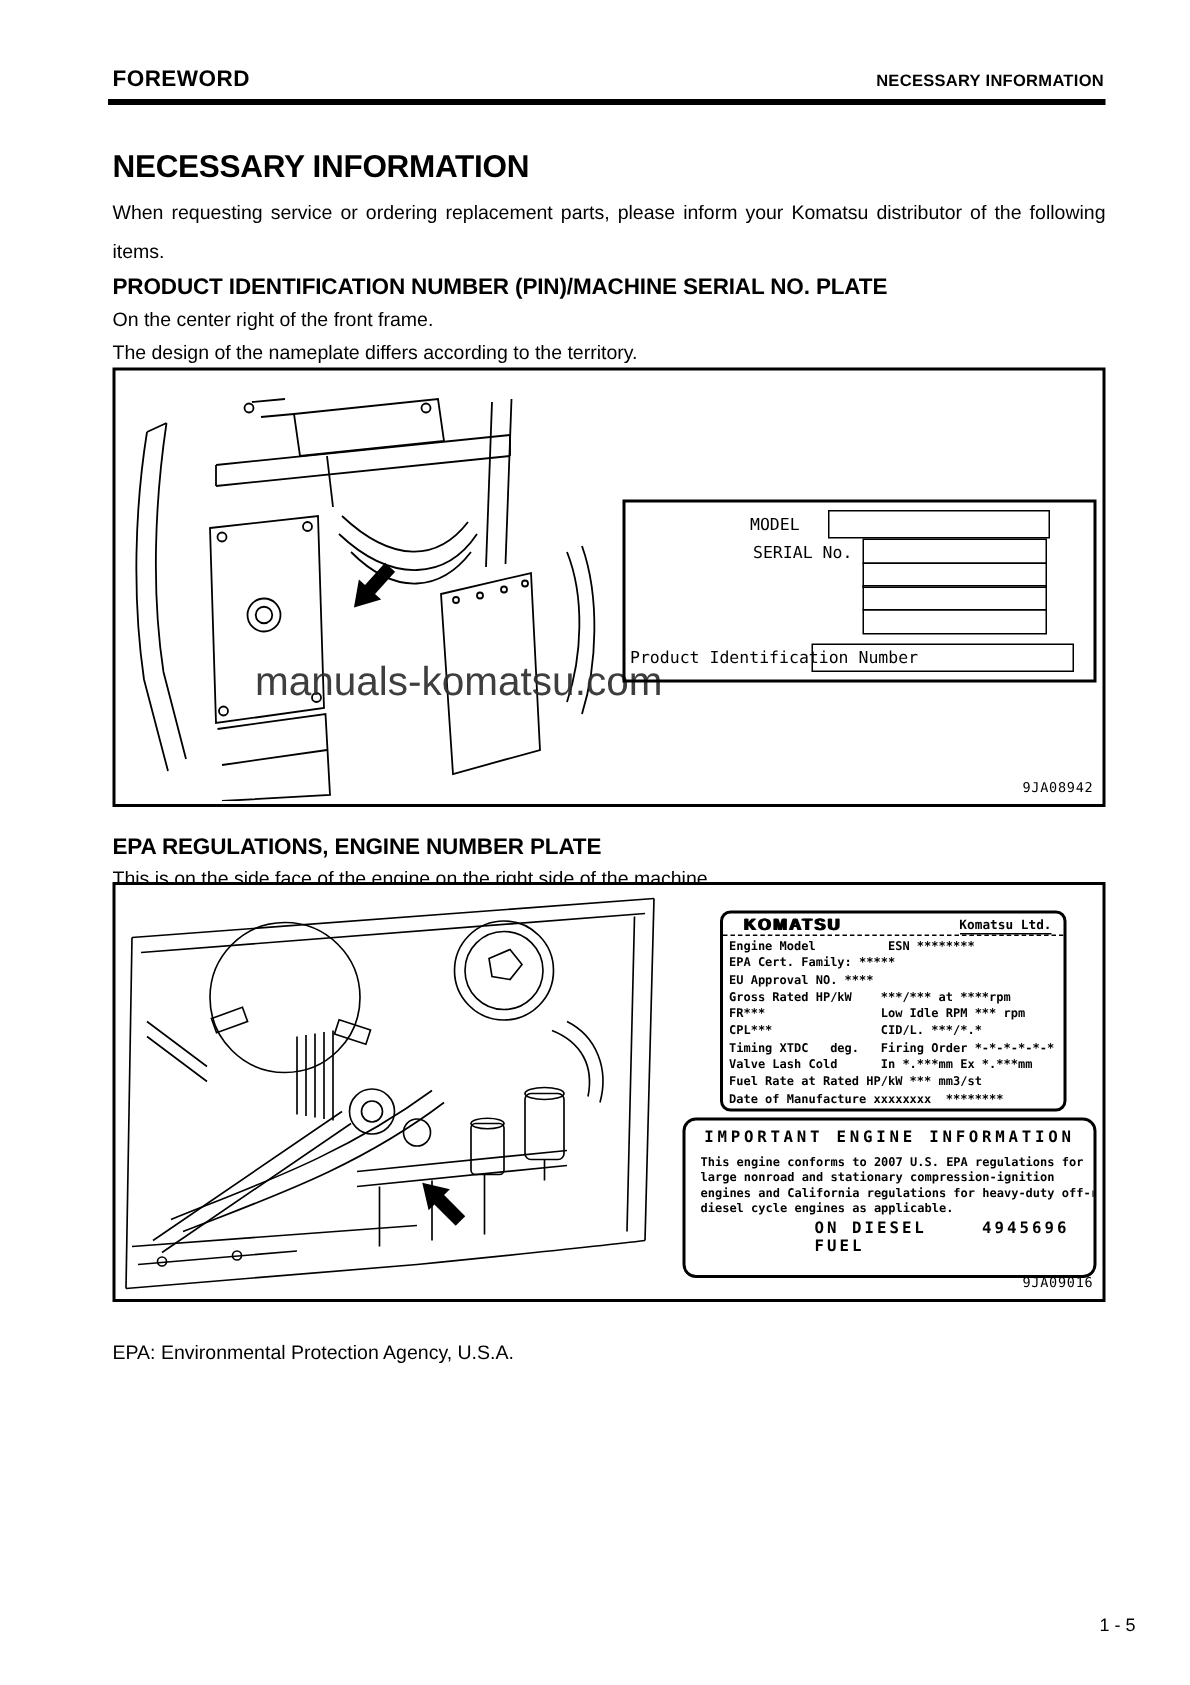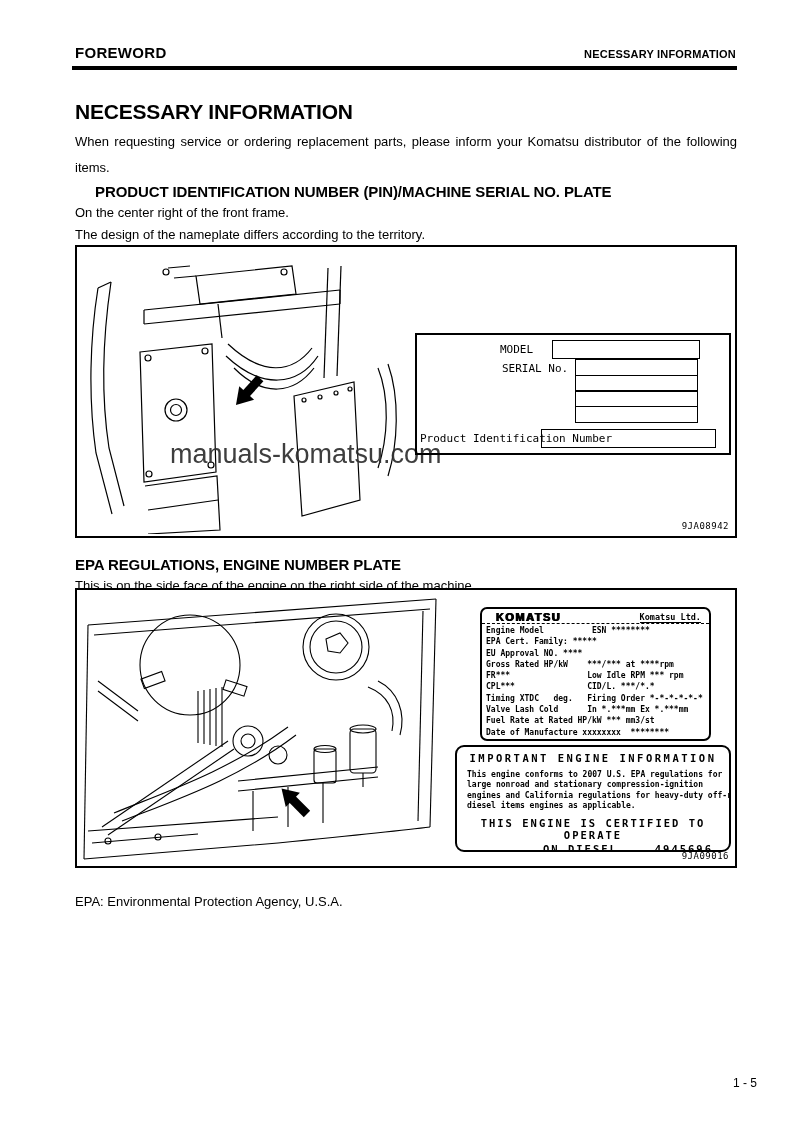--- a/index.html
+++ b/index.html
@@ -9,21 +9,21 @@
 
   
   .hdr-left{left:75px;top:44px;font-size:15px;font-weight:bold;letter-spacing:.3px;}
   .hdr-right{right:57px;top:48px;font-size:11px;font-weight:bold;letter-spacing:.2px;}
   .hdr-rule{left:72px;right:56px;top:66px;height:4px;background:#000;}
 
   .page-title{left:75px;top:100px;font-size:21px;font-weight:bold;letter-spacing:-.2px;}
   .intro{left:75px;top:129px;width:662px;font-size:13px;line-height:26px;text-align:justify;}
 
   .h2{font-size:15px;font-weight:bold;letter-spacing:-.1px;}
-  .h2-pin{left:75px;top:183px;margin-left:20px;}
+  .h2-pin{left:75px;top:183px;}
   .p-pin1{left:75px;top:205px;font-size:13px;}
   .p-pin2{left:75px;top:227px;font-size:13px;}
 
   .figure{border:2px solid #000;background:#fff;}
   .fig1{left:75px;top:245px;width:658px;height:289px;}
   .fig2{left:75px;top:588px;width:658px;height:276px;}
 
   .fig-code{position:absolute;right:6px;bottom:5px;font-family:"DejaVu Sans Mono",monospace;
             font-size:9px;font-weight:normal;letter-spacing:.5px;}
 
@@ -212,23 +212,22 @@
       <div class="ep-row">Date of Manufacture xxxxxxxx  ********</div>
     </div>
   </div>
 
   <div class="info-plate">
     <div class="ip-title">IMPORTANT ENGINE INFORMATION</div>
     <div class="ip-body">
       <div class="ip-line">This engine conforms to 2007 U.S. EPA regulations for</div>
       <div class="ip-line">large nonroad and stationary compression-ignition</div>
       <div class="ip-line">engines and California regulations for heavy-duty off-road</div>
-      <div class="ip-line">diesel items engines as applicable.</div>
-    </div>
-    <div class="ip-cert">THIS ENGINE IS CERTIFIED TO OPERATE</div>
+      <div class="ip-line">diesel cycle engines as applicable.</div>
+    </div>
     <div class="ip-fuel-row">
       <span class="ip-fuel">ON DIESEL FUEL</span>
       <span class="ip-num">4945696</span>
     </div>
   </div>
 
   <div class="fig-code">9JA09016</div>
 </div>
 
 <div class="abs caption">EPA: Environmental Protection Agency, U.S.A.</div>

